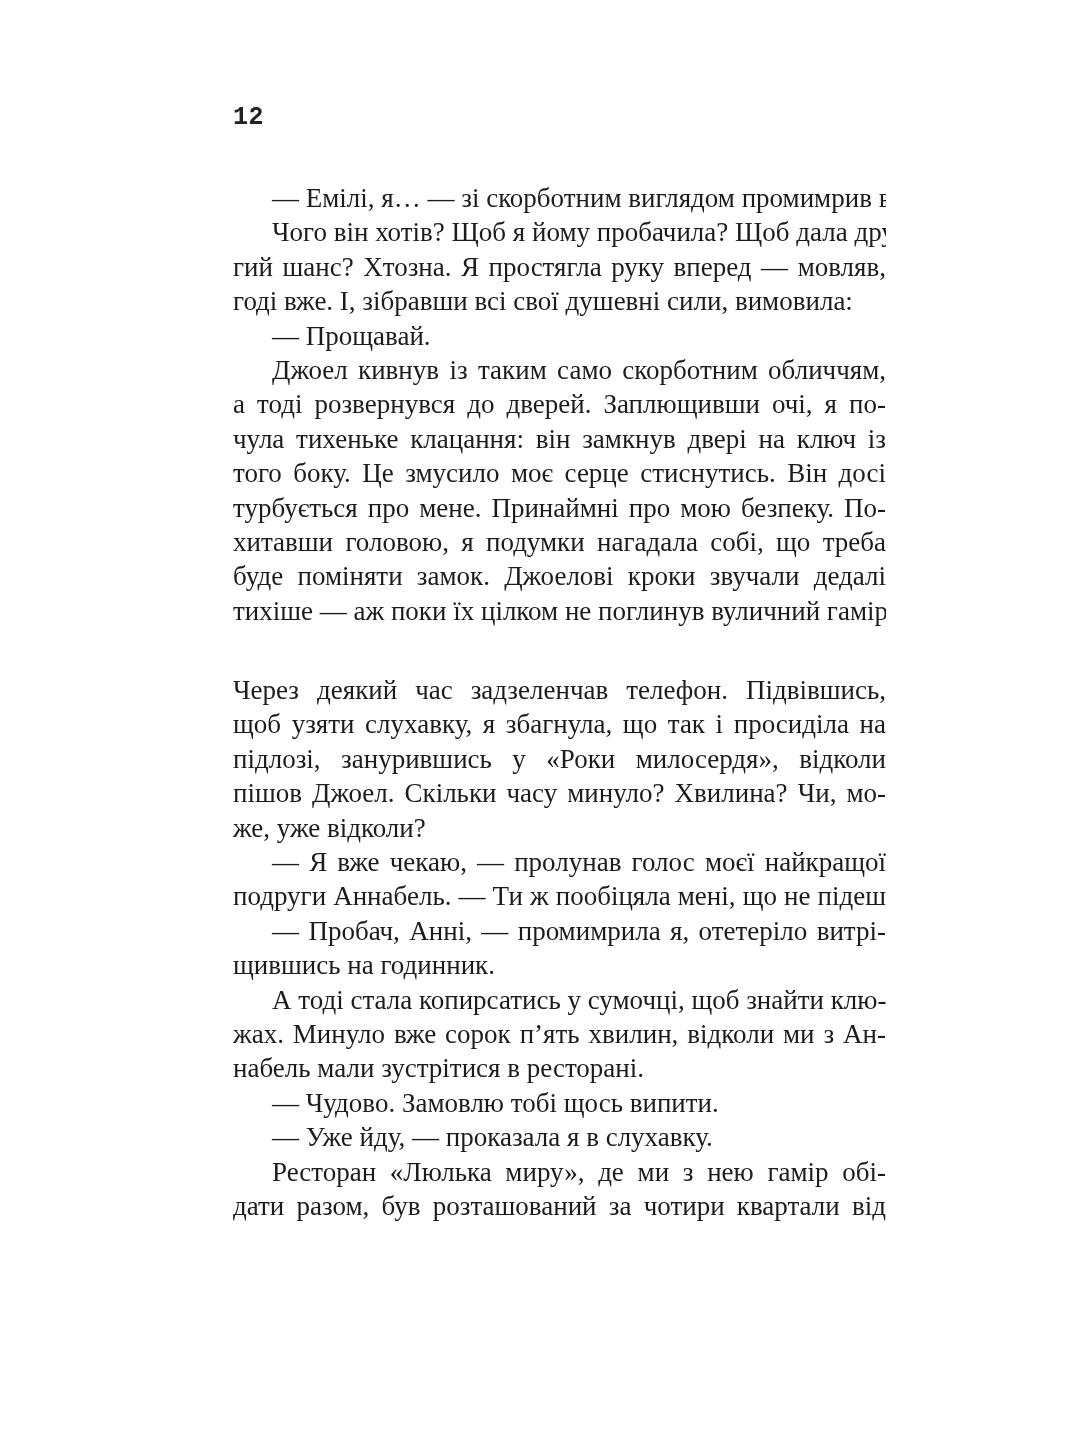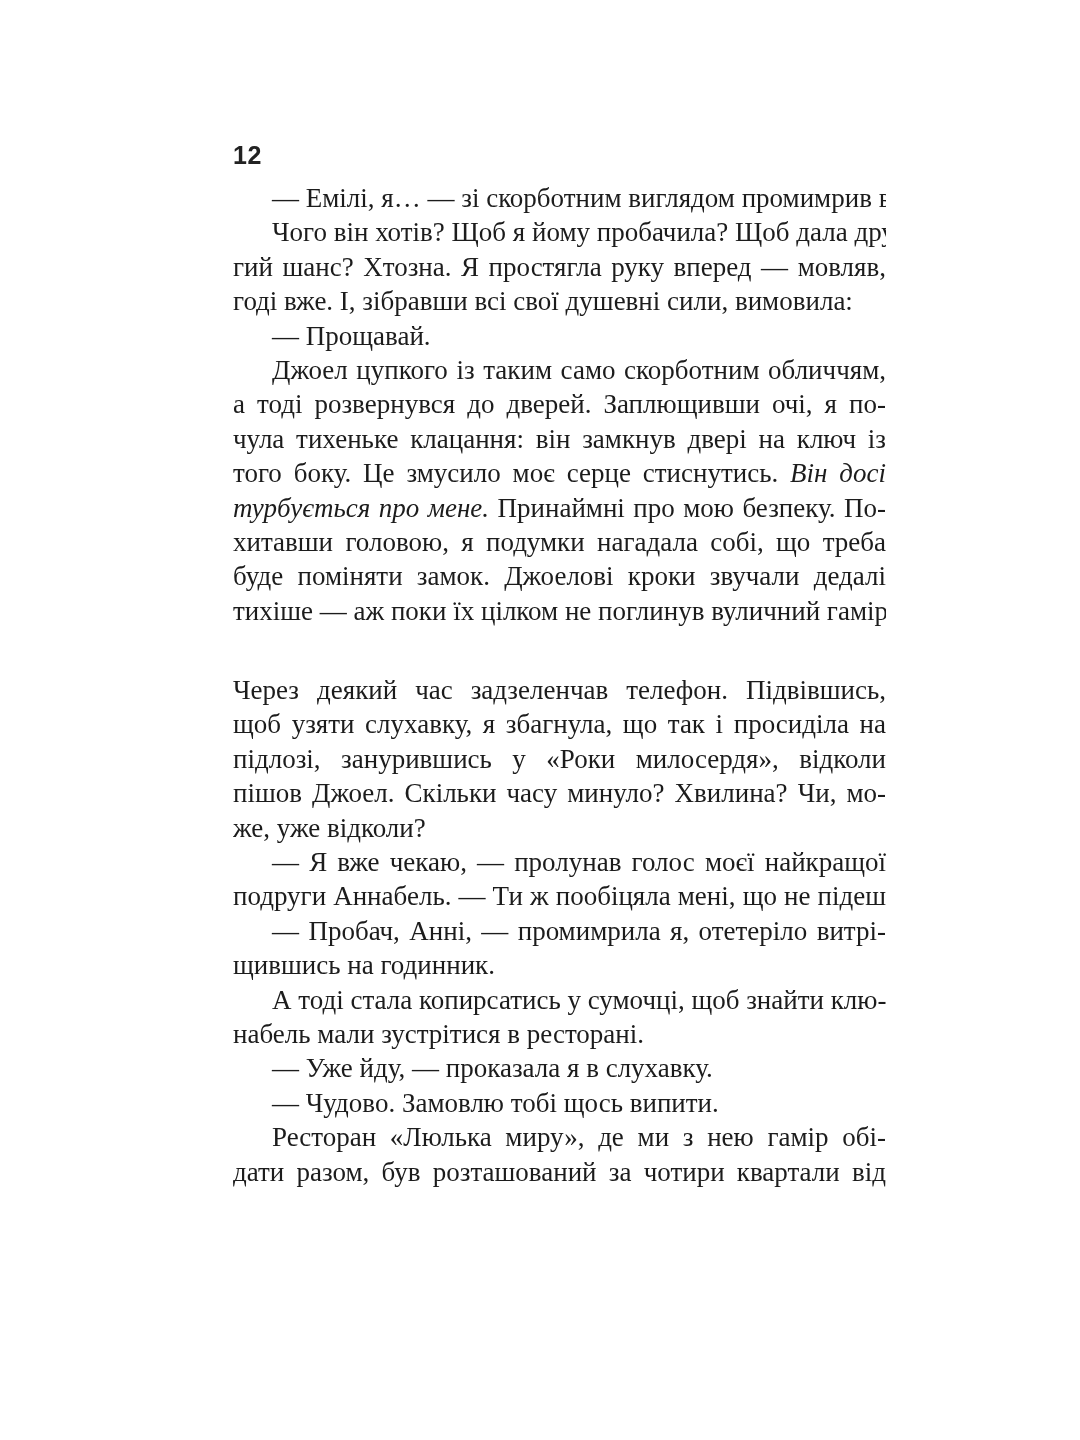--- a/index.html
+++ b/index.html
@@ -12,26 +12,25 @@
     background: #ffffff;
     position: relative;
     font-family: "Liberation Serif", serif;
     color: #1c1c1c;
     overflow: hidden;
   }
   .page-number {
     position: absolute;
     left: 233px;
     top: 103px;
-    font-family: Liberation Sans, sans-serif;
+    font-family: Liberation Mono, monospace;
     font-size: 25px;
     font-weight: 600;
     color: #222222;
     letter-spacing: 0.5px;
-    margin-top: 38px;
   }
   .text-block {
     position: absolute;
     left: 233px;
     top: 181px;
     width: 653px;
     font-size: 27px;
   }
   .para {
     margin: 0;
@@ -48,42 +47,41 @@
     text-align: left;
   }
   .line.just {
     text-align: justify;
     text-align-last: justify;
   }
   .line.ind {
     padding-left: 39px;
   }
   .it {
-    font-style: italic;
   }
 </style>
 </head>
 <body>
 
 <div class="page-number">12</div>
 
 <div class="text-block">
     <div class="para">
       <div class="line ind"><span>— Емілі, я… — зі скорботним виглядом промимрив він.</span></div>
     </div>
     <div class="para">
       <div class="line just ind"><span>Чого він хотів? Щоб я йому пробачила? Щоб дала дру-</span></div>
       <div class="line just"><span>гий шанс? Хтозна. Я простягла руку вперед — мовляв,</span></div>
       <div class="line"><span>годі вже. І, зібравши всі свої душевні сили, вимовила:</span></div>
     </div>
     <div class="para">
       <div class="line ind"><span>— Прощавай.</span></div>
     </div>
     <div class="para">
-      <div class="line just ind"><span>Джоел цупкого із таким само скорботним обличчям,</span></div>
+      <div class="line just ind"><span>Джоел кивнув із таким само скорботним обличчям,</span></div>
       <div class="line just"><span>а тоді розвернувся до дверей. Заплющивши очі, я по-</span></div>
       <div class="line just"><span>чула тихеньке клацання: він замкнув двері на ключ із</span></div>
       <div class="line just"><span>того боку. Це змусило моє серце стиснутись. </span><span class="it">Він досі</span></div>
       <div class="line just"><span class="it">турбується про мене.</span><span> Принаймні про мою безпеку. По-</span></div>
       <div class="line just"><span>хитавши головою, я подумки нагадала собі, що треба</span></div>
       <div class="line just"><span>буде поміняти замок. Джоелові кроки звучали дедалі</span></div>
       <div class="line"><span>тихіше — аж поки їх цілком не поглинув вуличний гамір.</span></div>
     </div>
     <div class="para gap">
       <div class="line just"><span>Через деякий час задзеленчав телефон. Підвівшись,</span></div>
@@ -95,25 +93,26 @@
     <div class="para">
       <div class="line just ind"><span>— Я вже чекаю, — пролунав голос моєї найкращої</span></div>
       <div class="line just"><span>подруги Аннабель. — Ти ж пообіцяла мені, що не підеш</span></div>
     </div>
     <div class="para">
       <div class="line just ind"><span>— Пробач, Анні, — промимрила я, отетеріло витрі-</span></div>
       <div class="line"><span>щившись на годинник.</span></div>
     </div>
     <div class="para">
       <div class="line just ind"><span>А тоді стала копирсатись у сумочці, щоб знайти клю-</span></div>
+      <div class="line just"><span>жах. Минуло вже сорок п’ять хвилин, відколи ми з Ан-</span></div>
       <div class="line"><span>набель мали зустрітися в ресторані.</span></div>
     </div>
     <div class="para">
-      <div class="line ind"><span>— Уже йду, — проказала я в слухавку.</span></div>
+      <div class="line ind"><span>— Чудово. Замовлю тобі щось випити.</span></div>
     </div>
     <div class="para">
-      <div class="line ind"><span>— Чудово. Замовлю тобі щось випити.</span></div>
+      <div class="line ind"><span>— Уже йду, — проказала я в слухавку.</span></div>
     </div>
     <div class="para">
       <div class="line just ind"><span>Ресторан «Люлька миру», де ми з нею гамір обі-</span></div>
       <div class="line just"><span>дати разом, був розташований за чотири квартали від</span></div>
     </div>
   </div>
 
 </body></html>

